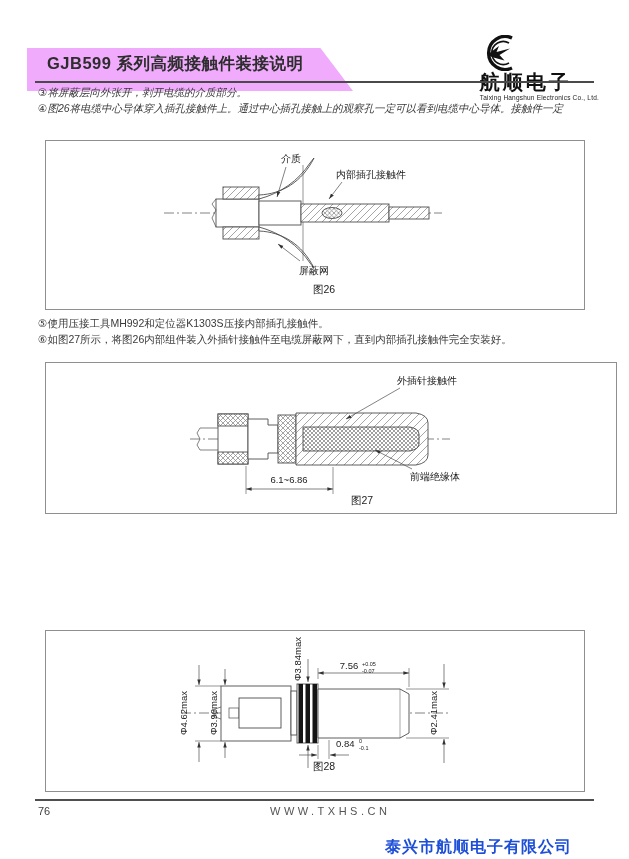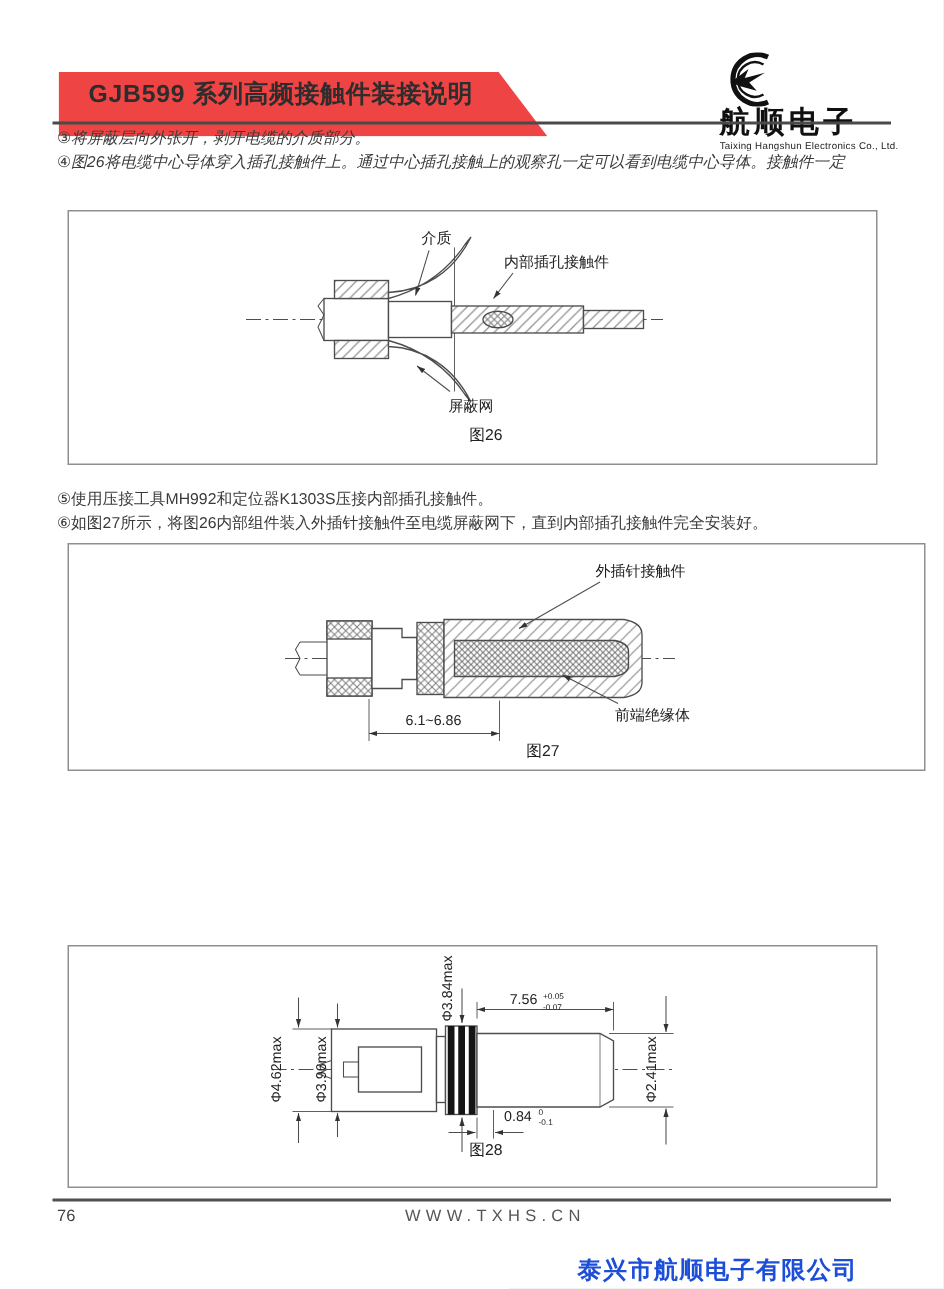--- a/index.html
+++ b/index.html
@@ -2,37 +2,37 @@
 <html><head>
 <meta charset="utf-8">
 <style>
   html,body { margin:0; padding:0; background:#e8e8e8; }
   .page {
     position:relative; width:629px; height:859px; background:#ffffff;
     font-family:"Liberation Sans","DejaVu Sans",sans-serif; overflow:hidden;
     margin:0 auto;
   }
   .banner {
-    position:absolute; left:39px; top:48px; width:326px; height:43px;
-    background:#ef4444;
+    position:absolute; left:27px; top:48px; width:326px; height:43px;
+    background:#f0abfc;
     clip-path:polygon(0 0, 90% 0, 100% 100%, 0 100%);
   }
   .banner span {
     display:block; line-height:31px; padding-left:20px;
     font-size:16.5px; font-weight:bold; color:#2d2d2d; letter-spacing:0.5px;
   }
   .header-rule { position:absolute; left:35px; top:81px; width:559px; height:2px; background:#4a4a4a; }
   .logo { position:absolute; right:30px; top:35px; display:flex; align-items:flex-start;flex-direction:column; }
   .logo-icon { width:40px; height:36px; margin-right:4px; }
   .logo-name { font-size:20px; font-weight:bold; color:#101010; letter-spacing:3px; line-height:23px; white-space:nowrap; }
   .logo-sub { font-size:6.5px; color:#1c1c1c; letter-spacing:0.2px; white-space:nowrap; }
   .tb { position:absolute; left:38px; width:566px; color:#3a3a3a; font-size:10.5px; }
   .tb div { white-space:nowrap; }
   .b1 { top:85px;  line-height:15.5px;font-style:italic; }
-  .b2 { top:326px; line-height:15.5px; }
+  .b2 { top:316px; line-height:15.5px; }
   .b3 { top:544px; line-height:19px; }
   .figbox { position:absolute; left:45px; border:1px solid #8f8f8f; background:#fff; }
   .f26 { top:140px; width:538px; height:168px; }
   .f27 { top:362px; width:538px; height:150px;padding-left:32px; }
   .f28 { top:630px; width:538px; height:160px; }
   .figbox svg { display:block; }
   svg text { font-family:"Liberation Sans","DejaVu Sans",sans-serif; }
   .dwg-label { font-size:10px; fill:#222; }
   .dwg-cap   { font-size:10.5px; fill:#222; }
   .dwg-dim   { font-size:9.5px; fill:#222; }

